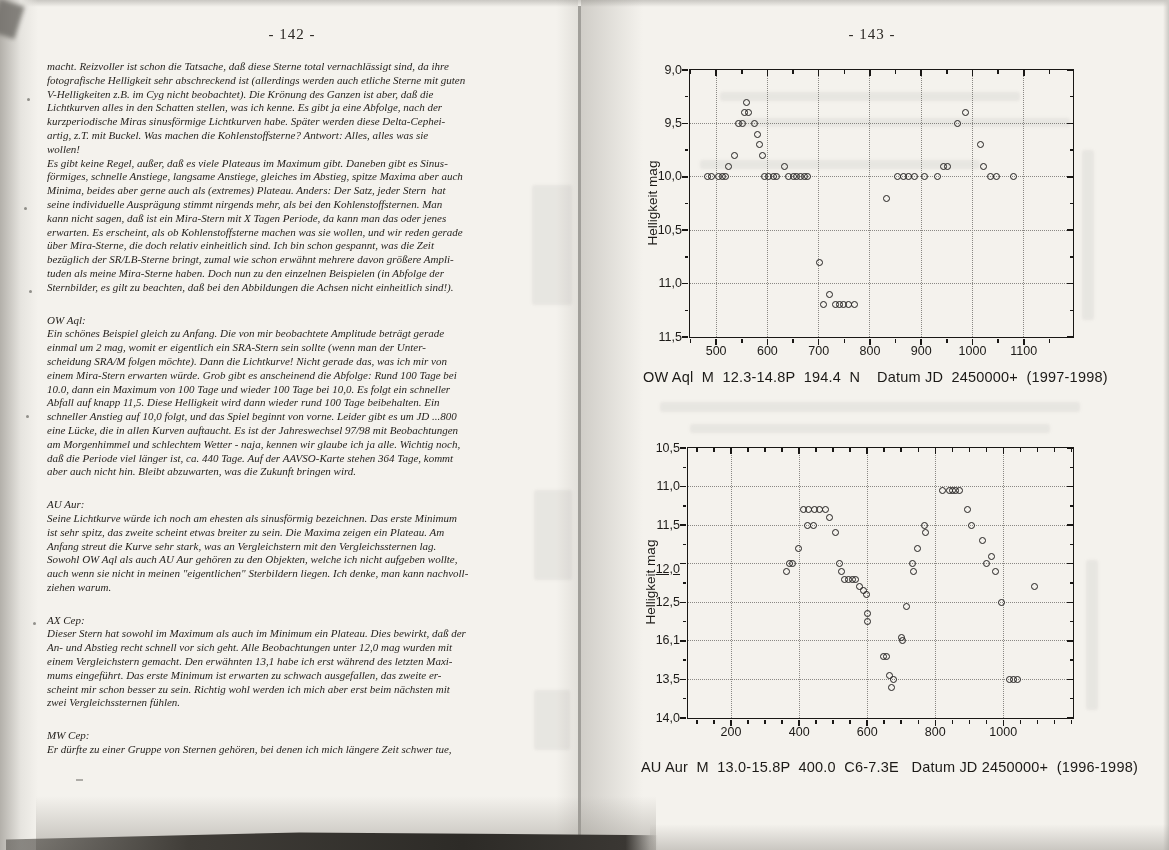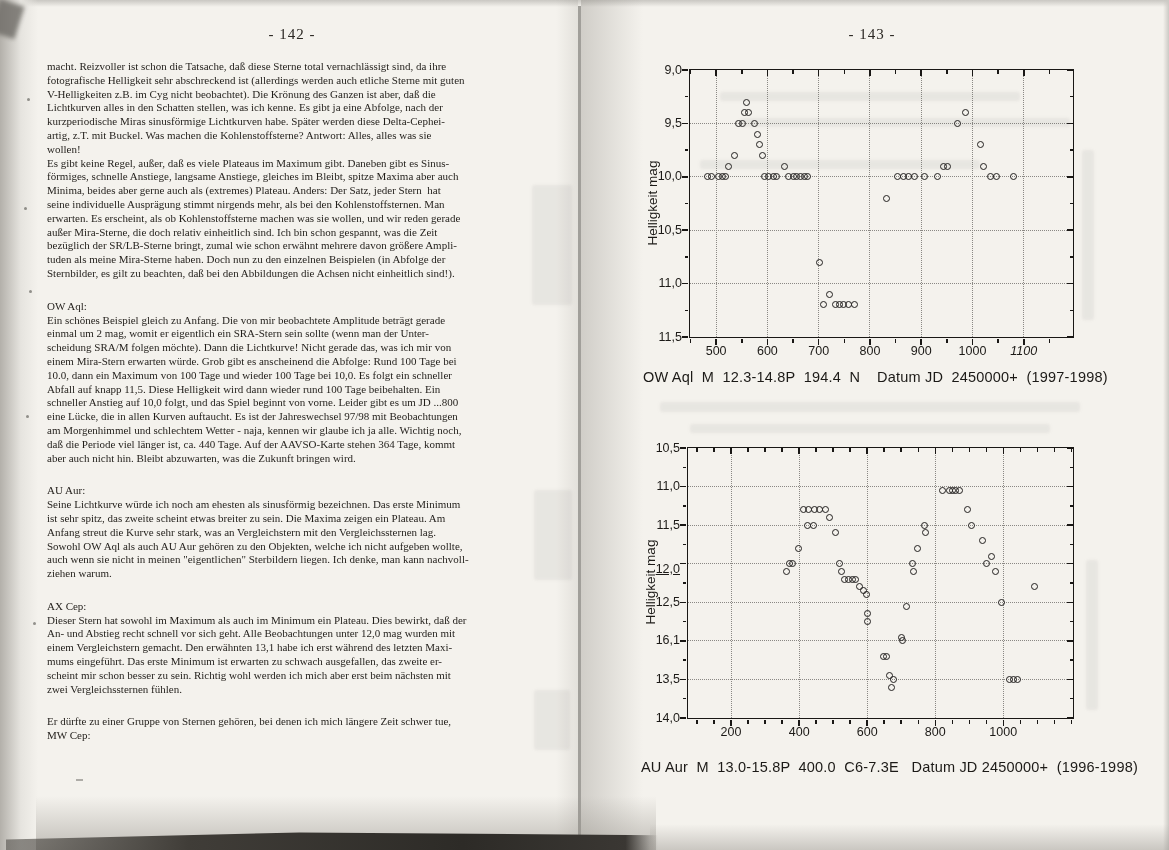--- a/index.html
+++ b/index.html
@@ -32,21 +32,21 @@
   
   .ghost{position:absolute;background:rgba(95,92,88,.08);filter:blur(1.6px);border-radius:3px;}
   .speck{position:absolute;width:3px;height:3px;background:rgba(70,67,62,.55);border-radius:50%;}
   .dash-mark{position:absolute;width:7px;height:2px;background:rgba(70,67,62,.4);}
   
   .page-num{position:absolute;top:26px;width:120px;text-align:center;font-size:15px;
             letter-spacing:1px;color:#2a2722;}
   
   #textcol{position:absolute;left:47px;top:60px;width:510px;font-size:11px;line-height:13.8px;
            color:#211e1a;}
-  .ln{white-space:pre;}
+  .ln{white-space:pre;font-style:italic;}
   
   .chart{position:absolute;}
   .plot{position:absolute;left:0;top:0;border:1.6px solid #191715;box-sizing:content-box;}
   #chart0{left:689px;top:69px;width:383px;height:267px;}
   #chart0 .plot{width:383px;height:267px;}
   #chart1{left:687px;top:447px;width:385px;height:270px;}
   #chart1 .plot{width:385px;height:270px;}
   .vgrid{position:absolute;top:0;width:0;border-left:1px dotted #8a8884;}
   .hgrid{position:absolute;left:0;height:0;border-top:1px dotted #8a8884;}
   .tick{position:absolute;background:#191715;}
@@ -74,25 +74,26 @@
         <div class="ln">macht. Reizvoller ist schon die Tatsache, daß diese Sterne total vernachlässigt sind, da ihre</div>
         <div class="ln">fotografische Helligkeit sehr abschreckend ist (allerdings werden auch etliche Sterne mit guten</div>
         <div class="ln">V-Helligkeiten z.B. im Cyg nicht beobachtet). Die Krönung des Ganzen ist aber, daß die</div>
         <div class="ln">Lichtkurven alles in den Schatten stellen, was ich kenne. Es gibt ja eine Abfolge, nach der</div>
         <div class="ln">kurzperiodische Miras sinusförmige Lichtkurven habe. Später werden diese Delta-Cephei-</div>
         <div class="ln">artig, z.T. mit Buckel. Was machen die Kohlenstoffsterne? Antwort: Alles, alles was sie</div>
         <div class="ln">wollen!</div>
       </div>
       <div>
         <div class="ln">Es gibt keine Regel, außer, daß es viele Plateaus im Maximum gibt. Daneben gibt es Sinus-</div>
-        <div class="ln">förmiges, schnelle Anstiege, langsame Anstiege, gleiches im Bleibt, spitze Maxima aber auch</div>
+        <div class="ln">förmiges, schnelle Anstiege, langsame Anstiege, gleiches im Abstieg, spitze Maxima aber auch</div>
         <div class="ln">Minima, beides aber gerne auch als (extremes) Plateau. Anders: Der Satz, jeder Stern  hat</div>
         <div class="ln">seine individuelle Ausprägung stimmt nirgends mehr, als bei den Kohlenstoffsternen. Man</div>
+        <div class="ln">kann nicht sagen, daß ist ein Mira-Stern mit X Tagen Periode, da kann man das oder jenes</div>
         <div class="ln">erwarten. Es erscheint, als ob Kohlenstoffsterne machen was sie wollen, und wir reden gerade</div>
-        <div class="ln">außer Mira-Sterne, die doch relativ einheitlich sind. Ich bin schon gespannt, was die Zeit</div>
+        <div class="ln">über Mira-Sterne, die doch relativ einheitlich sind. Ich bin schon gespannt, was die Zeit</div>
         <div class="ln">bezüglich der SR/LB-Sterne bringt, zumal wie schon erwähnt mehrere davon größere Ampli-</div>
         <div class="ln">tuden als meine Mira-Sterne haben. Doch nun zu den einzelnen Beispielen (in Abfolge der</div>
         <div class="ln">Sternbilder, es gilt zu beachten, daß bei den Abbildungen die Achsen nicht einheitlich sind!).</div>
       </div>
       <div style="margin-top: 19px;">
         <div class="ln">OW Aql:</div>
         <div class="ln">Ein schönes Beispiel gleich zu Anfang. Die von mir beobachtete Amplitude beträgt gerade</div>
         <div class="ln">einmal um 2 mag, womit er eigentlich ein SRA-Stern sein sollte (wenn man der Unter-</div>
         <div class="ln">scheidung SRA/M folgen möchte). Dann die Lichtkurve! Nicht gerade das, was ich mir von</div>
         <div class="ln">einem Mira-Stern erwarten würde. Grob gibt es anscheinend die Abfolge: Rund 100 Tage bei</div>
@@ -116,22 +117,22 @@
       <div style="margin-top: 19px;">
         <div class="ln">AX Cep:</div>
         <div class="ln">Dieser Stern hat sowohl im Maximum als auch im Minimum ein Plateau. Dies bewirkt, daß der</div>
         <div class="ln">An- und Abstieg recht schnell vor sich geht. Alle Beobachtungen unter 12,0 mag wurden mit</div>
         <div class="ln">einem Vergleichstern gemacht. Den erwähnten 13,1 habe ich erst während des letzten Maxi-</div>
         <div class="ln">mums eingeführt. Das erste Minimum ist erwarten zu schwach ausgefallen, das zweite er-</div>
         <div class="ln">scheint mir schon besser zu sein. Richtig wohl werden ich mich aber erst beim nächsten mit</div>
         <div class="ln">zwei Vergleichssternen fühlen.</div>
       </div>
       <div style="margin-top: 19px;">
+        <div class="ln">MW Cep:</div>
         <div class="ln">Er dürfte zu einer Gruppe von Sternen gehören, bei denen ich mich längere Zeit schwer tue,</div>
-        <div class="ln">MW Cep:</div>
       </div>
     </div>
 
   <div class="page-num" style="left:812px;">- 143 -</div>
 
   <div class="chart" id="chart0">
     <div class="axis-title">Helligkeit mag</div>
     <div class="plot">
         <div class="vgrid" style="left: 25.6486px; height: 267px;"></div>
         <div class="tick" style="width: 1.5px; height: 6px; left: 25.3986px; top: 0px;"></div>
@@ -153,21 +154,21 @@
         <div class="tick" style="width: 1.5px; height: 6px; left: 230.486px; top: 0px;"></div>
         <div class="tick" style="width: 1.5px; height: 6px; left: 230.486px; top: 269px;"></div>
         <div class="xlab" style="left: 209.236px; top: 274px;">900</div>
         <div class="vgrid" style="left: 282.007px; height: 267px;"></div>
         <div class="tick" style="width: 1.5px; height: 6px; left: 281.757px; top: 0px;"></div>
         <div class="tick" style="width: 1.5px; height: 6px; left: 281.757px; top: 269px;"></div>
         <div class="xlab" style="left: 260.507px; top: 274px;">1000</div>
         <div class="vgrid" style="left: 333.279px; height: 267px;"></div>
         <div class="tick" style="width: 1.5px; height: 6px; left: 333.029px; top: 0px;"></div>
         <div class="tick" style="width: 1.5px; height: 6px; left: 333.029px; top: 269px;"></div>
-        <div class="xlab" style="left: 311.779px; top: 274px; font-style: italic;">1100</div>
+        <div class="xlab" style="left: 311.779px; top: 274px;">1100</div>
         <div class="tick" style="width: 1.5px; height: 3.5px; left: -0.237282px; top: 0px;"></div>
         <div class="tick" style="width: 1.5px; height: 3.5px; left: -0.237282px; top: 269px;"></div>
         <div class="tick" style="width: 1.5px; height: 3.5px; left: 51.0345px; top: 0px;"></div>
         <div class="tick" style="width: 1.5px; height: 3.5px; left: 51.0345px; top: 269px;"></div>
         <div class="tick" style="width: 1.5px; height: 3.5px; left: 102.306px; top: 0px;"></div>
         <div class="tick" style="width: 1.5px; height: 3.5px; left: 102.306px; top: 269px;"></div>
         <div class="tick" style="width: 1.5px; height: 3.5px; left: 153.578px; top: 0px;"></div>
         <div class="tick" style="width: 1.5px; height: 3.5px; left: 153.578px; top: 269px;"></div>
         <div class="tick" style="width: 1.5px; height: 3.5px; left: 204.85px; top: 0px;"></div>
         <div class="tick" style="width: 1.5px; height: 3.5px; left: 204.85px; top: 269px;"></div>

